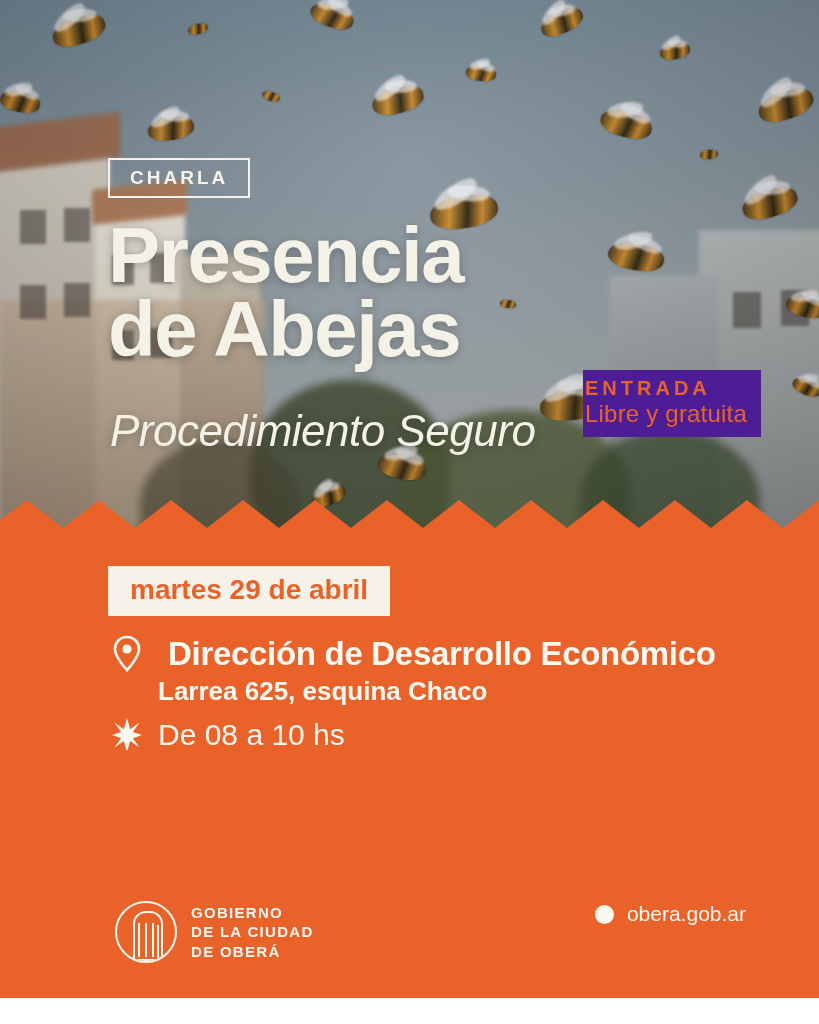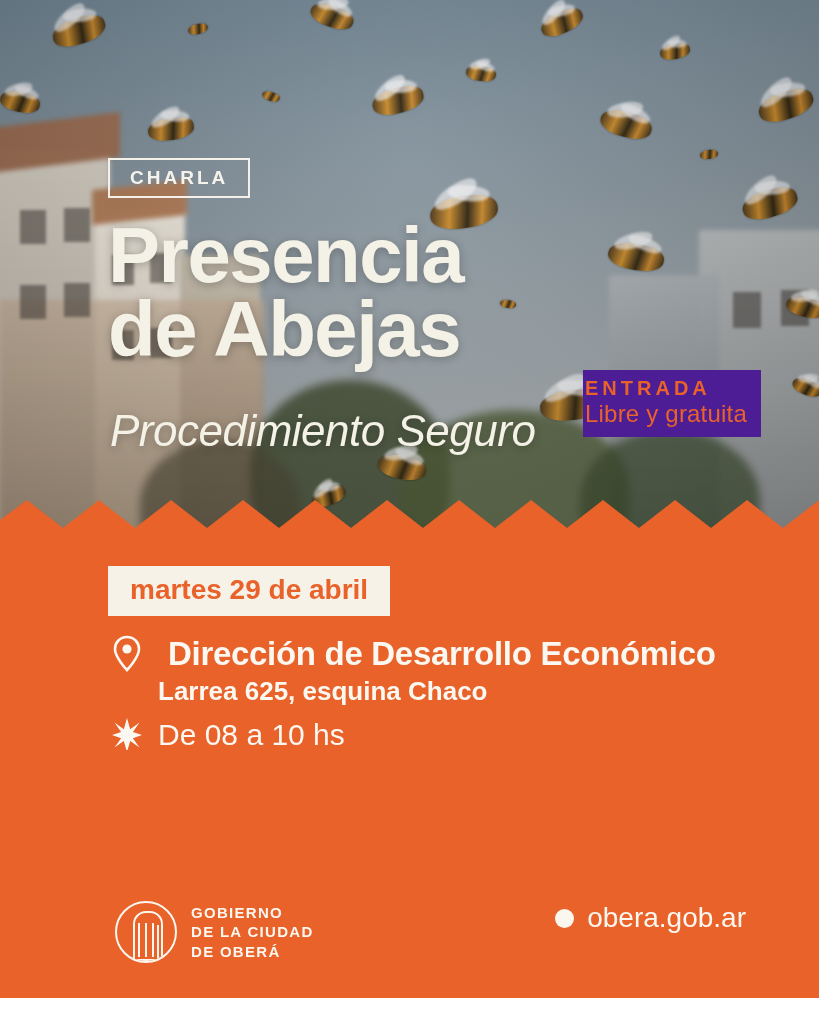--- a/index.html
+++ b/index.html
@@ -246,21 +246,21 @@
     gap: 13px;
   }
   .site-dot {
     width: 19px; height: 19px;
     background: #fbf7ef;
     border-radius: 50%;
     flex: none;
   }
   .site-text {
     color: #fbf7ef;
-    font-size: 28px;
+    font-size: 21px;
     font-weight: 500;
   }
 </style>
 </head>
 <body>
 
 <div class="poster">
 
   <div class="photo">
     <div class="sky"></div>

